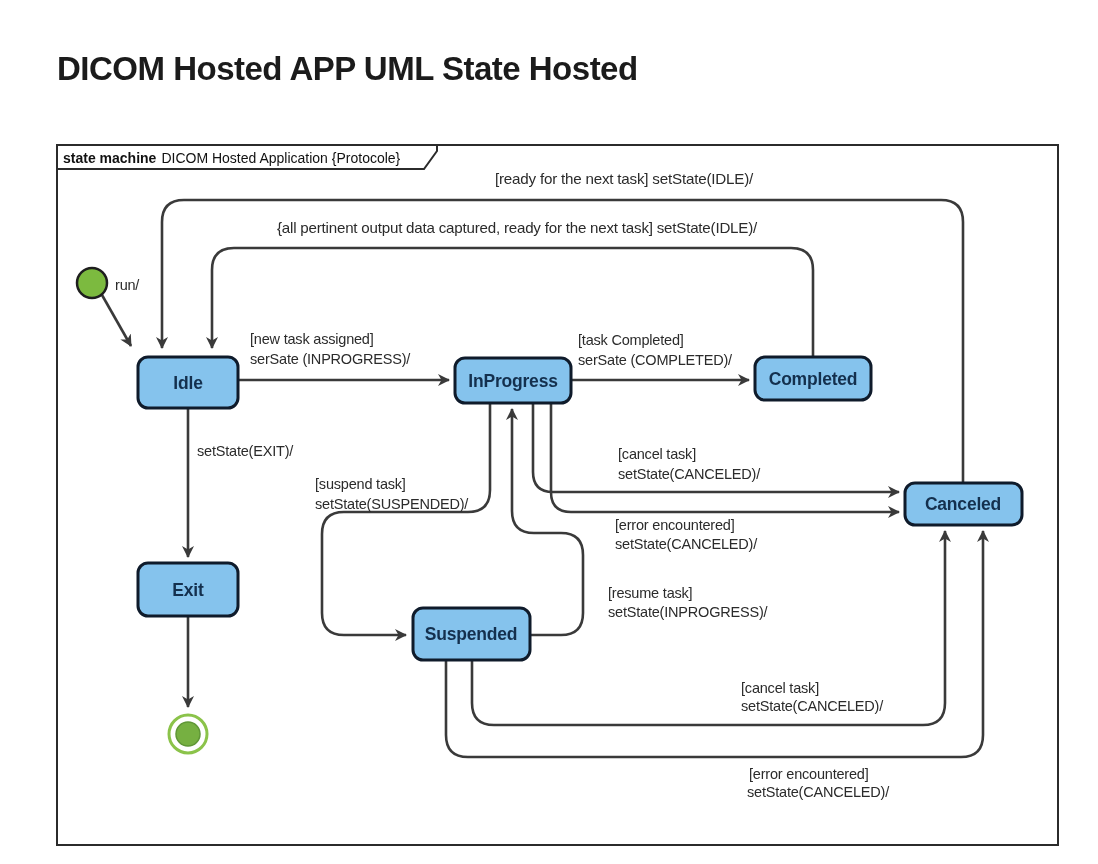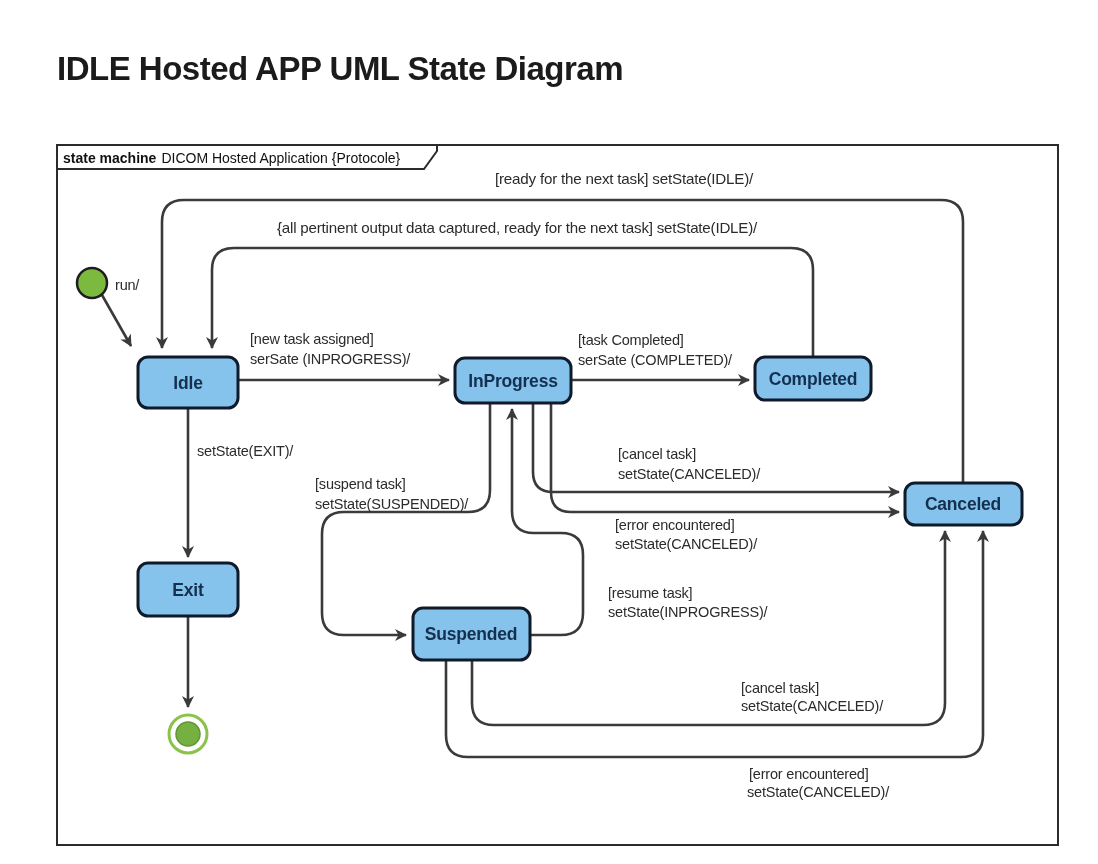--- a/index.html
+++ b/index.html
@@ -30,21 +30,21 @@
     text-anchor:middle;letter-spacing:-0.2px;
   }
   .lbl{font-size:14.5px;fill:var(--label-text);letter-spacing:-0.2px;}
   .initial-node{fill:var(--initial-fill);stroke:var(--initial-border);stroke-width:2.5px;}
   .final-ring{fill:none;stroke:var(--final-ring);stroke-width:3px;}
   .final-dot{fill:var(--final-fill);stroke:#5F9636;stroke-width:1.5px;}
 </style>
 </head>
 <body>
 
-<h1 class="page-title">IDLE Hosted APP UML State Diagram</h1>
+<h1 class="page-title">DICOM Hosted APP UML State Hosted</h1>
 
 <svg class="diagram" width="1098" height="864" viewBox="0 0 1098 864">
   <defs>
     <marker id="arrow" markerUnits="userSpaceOnUse" markerWidth="14" markerHeight="13" refX="11" refY="6" orient="auto">
       <path class="arrowhead" d="M0,0 L12,6 L0,12 L3.5,6 Z"></path>
     </marker>
   </defs>
 
   <rect class="frame-rect" x="57" y="145" width="1001" height="700"></rect>
   <polygon class="frame-tab" points="57,145 437,145 437,151 424,169 57,169"></polygon>

